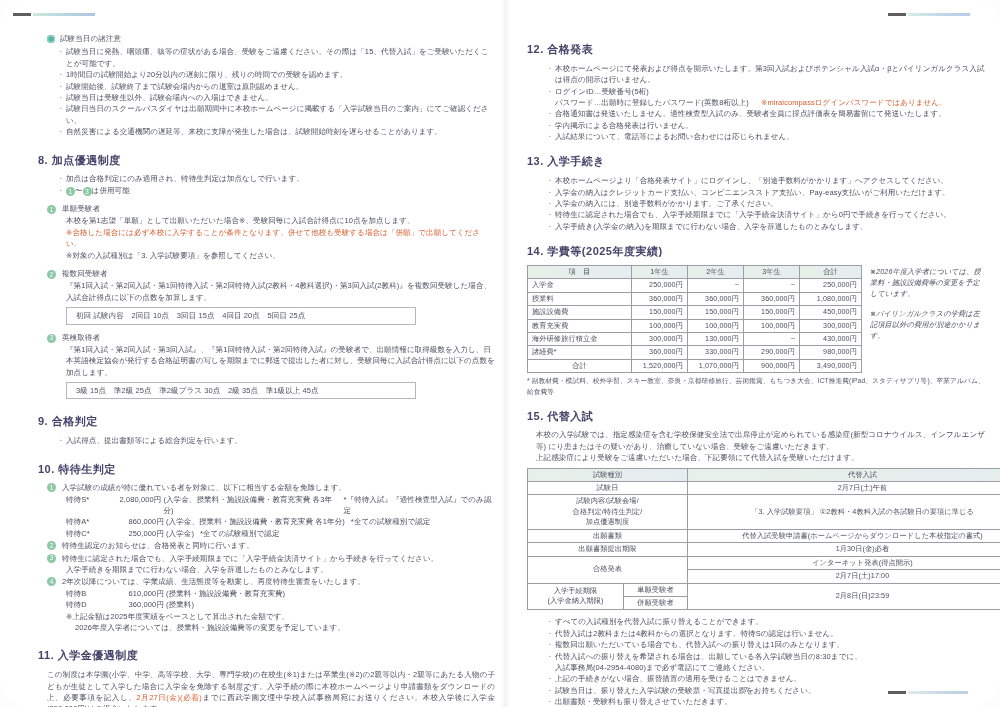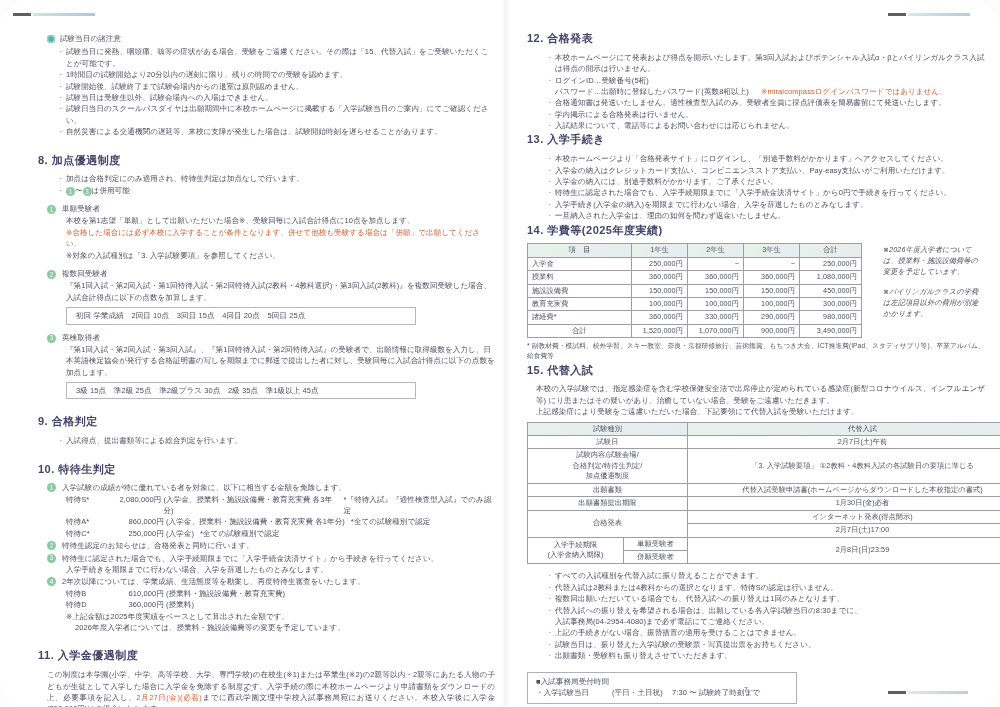--- a/index.html
+++ b/index.html
@@ -18,21 +18,21 @@
   .strip.dark { background:#5f5f63; width:18px; }
   .strip.grad-tl { background:linear-gradient(90deg,#cfe7de,#b9d6e0,#aec4e2); width:62px; }
   .strip.grad-tr { background:linear-gradient(90deg,#d8ecdf,#c4d8ea,#b6cbe6); width:62px; }
   .strip.grad-br { background:linear-gradient(90deg,#e2ebe7,#cbd9e6,#bccfe2); width:60px; }
 
   .page { position:absolute; top:0; height:707px; }
   .page-left  { left:38px;  width:457px; padding-top:33px; }
   .page-right { left:527px; width:458px; padding-top:30px; }
 
   h2.sec { font-size:11px; font-weight:bold; color:#45456b; margin:14px 0 5px; letter-spacing:0.5px; }
-  .page-right h2.sec:first-child { margin-top:0; }
+  .page-right h2.sec:first-child { margin-top:11px; }
 
   .sub-head { display:flex; align-items:center; gap:5px; padding-left:9px; margin-bottom:2px; color:#4d4d60; }
   .ring { width:8px; height:8px; border-radius:50%; background:#53b3a4; flex:none;
           box-shadow: inset 0 0 0 1.5px #8fd0c5; }
 
   .bullets { padding-left:19px; }
   .bullet { display:flex; }
   .bullet::before { content:"・"; color:#85859a; flex:none; width:9px; }
   .bullet .txt { flex:1; }
   .pre { white-space:pre-line; }
@@ -53,21 +53,21 @@
   .srow .sval { width:56px; text-align:right; }
   .srow .sdesc { margin-left:2px; }
   .srow .snote { margin-left:6px; }
   .snotes { padding-left:28px; }
   .snotes .in { padding-left:9px; }
 
   .para { margin:2px 0 0; padding-left:9px; text-align:justify; }
   .cont-line { padding-left:28px; }
 
   
-  .fee-wrap { display:flex; gap:21px; margin-top:3px; }
+  .fee-wrap { display:flex; gap:8px; margin-top:3px; }
   table { border-collapse:collapse; table-layout:fixed; }
   td,th { border:1px solid #9d9da8; font-size:7.2px; padding:1px 4px; line-height:1.45; }
   th { font-weight:normal; text-align:center; background:linear-gradient(90deg,#e8f0ea,#e6edee); }
   .fee-table { width:334px; flex:none; }
   .fee-table .t-num { text-align:right; }
   .fee-table tbody tr:last-child td:first-child { text-align:center; }
   .fee-notes { width:112px; font-size:7.2px; }
   .fee-notes p { margin:2px 0 9px;font-style:italic; }
   .fee-foot { font-size:6.7px; margin-top:3px; color:#55556a; }
 
@@ -165,21 +165,21 @@
       </div>
 
       <div class="sub-block">
         <div class="sub-title">
           <span class="badge">2</span>
           <span>複数回受験者</span>
         </div>
         <div class="sub-body">
           <div>『第1回入試・第2回入試・第1回特待入試・第2回特待入試(2教科・4教科選択)・第3回入試(2教科)』を複数回受験した場合、入試合計得点に以下の点数を加算します。</div>
         </div>
-        <div class="pbox">初回 学業成績　2回目 10点　3回目 15点　4回目 20点　5回目 25点</div>
+        <div class="pbox">初回 試験内容　2回目 10点　3回目 15点　4回目 20点　5回目 25点</div>
       </div>
 
       <div class="sub-block">
         <div class="sub-title">
           <span class="badge">3</span>
           <span>英検取得者</span>
         </div>
         <div class="sub-body">
           <div>『第1回入試・第2回入試・第3回入試』、『第1回特待入試・第2回特待入試』の受験者で、出願情報に取得級数を入力し、日本英語検定協会が発行する合格証明書の写しを期限までに郵送で提出した者に対し、受験回毎に入試合計得点に以下の点数を加点します。</div>
         </div>
@@ -316,23 +316,20 @@
           </div>
 
           <div class="bullet">
             <span class="txt">特待生に認定された場合でも、入学手続期限までに「入学手続金決済サイト」から0円で手続きを行ってください。</span>
           </div>
 
           <div class="bullet">
             <span class="txt">入学手続き(入学金の納入)を期限までに行わない場合、入学を辞退したものとみなします。</span>
           </div>
 
-          <div class="bullet">
-            <span class="txt">一旦納入された入学金は、理由の如何を問わず返金いたしません。</span>
-          </div>
         </div>
     </section>
 
     <section>
       <h2 class="sec">14. 学費等(2025年度実績)</h2>
       <div class="fee-wrap">
         <table class="fee-table">
           <colgroup>
               <col style="width:104px">
               <col style="width:56px">
@@ -376,20 +373,27 @@
               </tr>
 
               <tr>
                 <td class="t-label">教育充実費</td>
                 <td class="t-num">100,000円</td>
                 <td class="t-num">100,000円</td>
                 <td class="t-num">100,000円</td>
                 <td class="t-num">300,000円</td>
               </tr>
 
+              <tr>
+                <td class="t-label">海外研修旅行積立金</td>
+                <td class="t-num">300,000円</td>
+                <td class="t-num">130,000円</td>
+                <td class="t-num">−</td>
+                <td class="t-num">430,000円</td>
+              </tr>
 
               <tr>
                 <td class="t-label">諸経費*</td>
                 <td class="t-num">360,000円</td>
                 <td class="t-num">330,000円</td>
                 <td class="t-num">290,000円</td>
                 <td class="t-num">980,000円</td>
               </tr>
 
               <tr>

